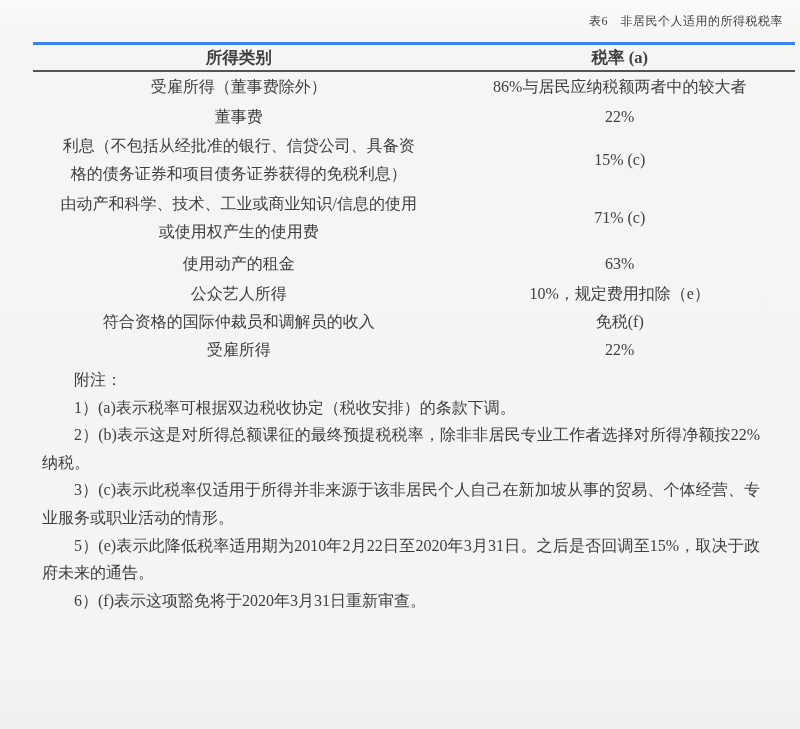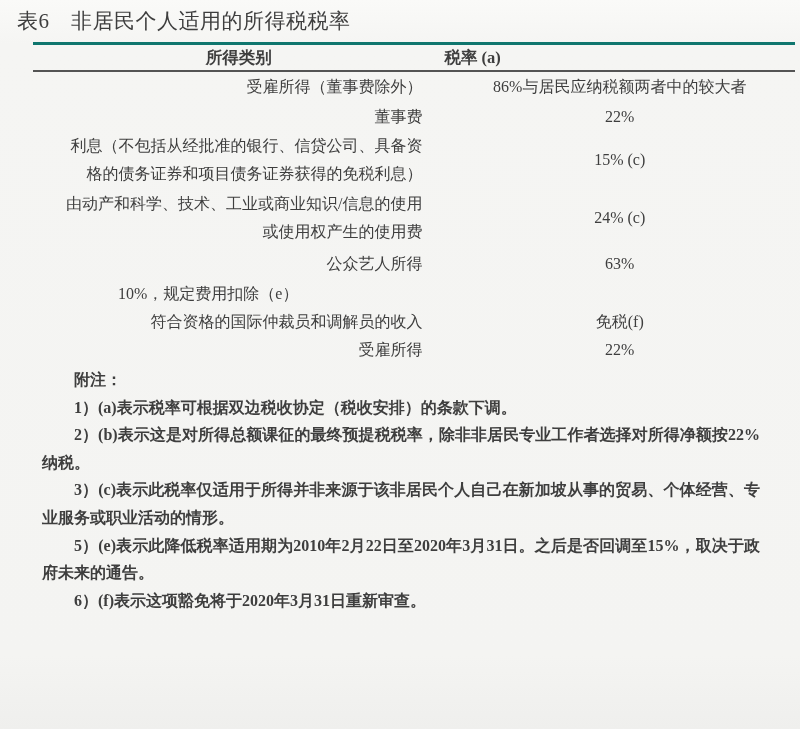--- a/index.html
+++ b/index.html
@@ -16,70 +16,69 @@
     position: relative;
   }
   .page {
     width: 800px;
     height: 729px;
     position: relative;
   }
   .doc-title {
     margin: 10px 0 0 17px;
     width: 766px;
-    text-align: left;
-    font-size: 21px;
+    text-align: right;
+    font-size: 12px;
     line-height: 22px;
     letter-spacing: 0.5px;
   }
   .tax-table {
     margin: 10px 0 0 33px;
     width: 762px;
   }
   .thead {
     display: flex;
     align-items: center;
-    border-top: 3px solid #0f766e;
+    border-top: 3px solid #3b82f6;
     border-bottom: 2px solid #545454;
     height: 25px;
     font-weight: bold;
     font-size: 16.5px;
   }
   .col-cat  { width: 54%; text-align: center; }
-  .col-rate { width: 46%; text-align: left; }
+  .col-rate { width: 46%; text-align: center; }
   .tbody { font-size: 16px; }
   .trow {
     display: flex;
     align-items: center;
     min-height: 28px;
     line-height: 28px;
   }
   .trow:nth-child(-n+3) { min-height: 30px; }
   .trow:nth-child(4) { padding: 2px 0; }
   .trow:nth-child(5) { padding: 2px 0; }
   .tcell-cat {
     width: 54%;
-    text-align: right;
+    text-align: center;
     padding: 0 22px;
     box-sizing: border-box;
   }
   .tcell-rate {
     width: 46%;
     text-align: center;
   }
   .notes {
     margin: 2px 40px 0 42px;
     font-size: 16px;
     line-height: 27.6px;
     text-align: justify;
   }
   .notes p {
     margin: 0;
     text-indent: 2em;
-    font-weight: bold;
   }
 </style>
 </head>
 <body>
 
 <div class="page">
 
   <div class="doc-title">表6　非居民个人适用的所得税税率</div>
 
   <div class="tax-table">
@@ -95,27 +94,28 @@
         <div class="trow">
           <div class="tcell-cat">董事费</div>
           <div class="tcell-rate">22%</div>
         </div>
         <div class="trow">
           <div class="tcell-cat">利息（不包括从经批准的银行、信贷公司、具备资格的债务证券和项目债务证券获得的免税利息）</div>
           <div class="tcell-rate">15% (c)</div>
         </div>
         <div class="trow">
           <div class="tcell-cat">由动产和科学、技术、工业或商业知识/信息的使用或使用权产生的使用费</div>
-          <div class="tcell-rate">24% (c)</div>
+          <div class="tcell-rate">71% (c)</div>
+        </div>
+        <div class="trow">
+          <div class="tcell-cat">使用动产的租金</div>
+          <div class="tcell-rate">63%</div>
         </div>
         <div class="trow">
           <div class="tcell-cat">公众艺人所得</div>
-          <div class="tcell-rate">63%</div>
-        </div>
-        <div class="trow">
           <div class="tcell-rate">10%，规定费用扣除（e）</div>
         </div>
         <div class="trow">
           <div class="tcell-cat">符合资格的国际仲裁员和调解员的收入</div>
           <div class="tcell-rate">免税(f)</div>
         </div>
         <div class="trow">
           <div class="tcell-cat">受雇所得</div>
           <div class="tcell-rate">22%</div>
         </div>

